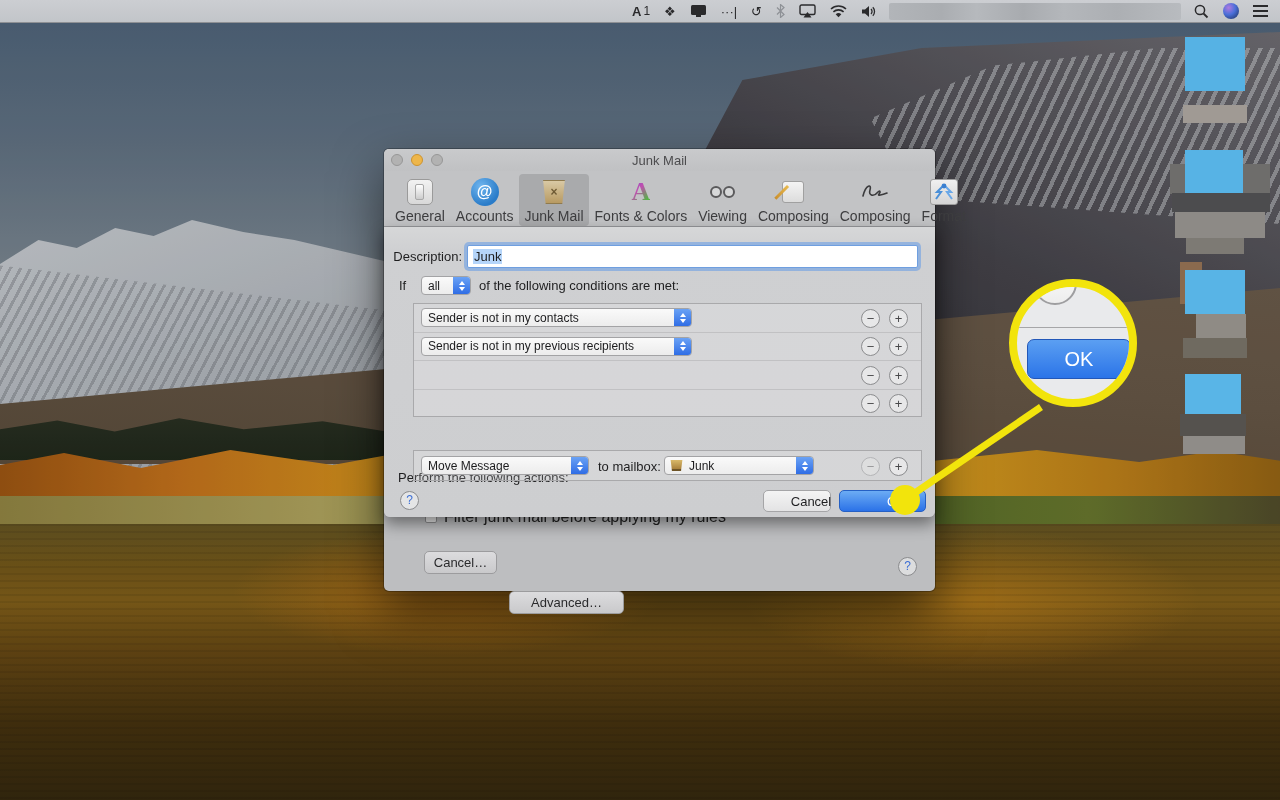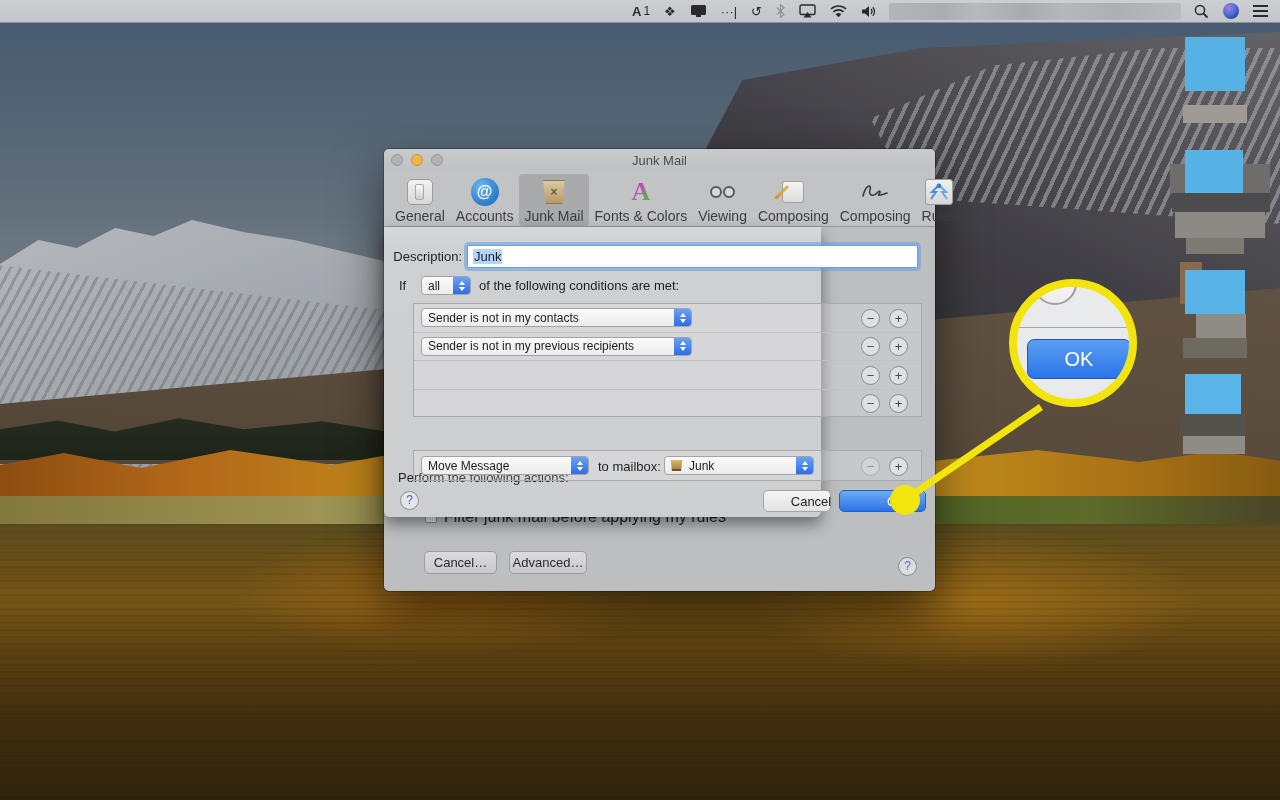--- a/index.html
+++ b/index.html
@@ -97,21 +97,21 @@
   .ic-fonts { font-family:"Liberation Serif","DejaVu Serif",serif; font-size:26px; font-weight:bold;
     background:linear-gradient(135deg,#7a4fd0 0%,#c04fb0 40%,#58b04a 80%); -webkit-background-clip:text; background-clip:text; color:transparent; line-height:1;}
   .ic-viewing { display:flex; align-items:flex-end; gap:1px; }
   .ic-viewing i { width:12px; height:12px; border:2px solid #5a5a5c; border-radius:50%; background:rgba(255,255,255,.35);}
   .ic-compose { position:relative; width:22px; height:22px; background:linear-gradient(180deg,#f4f4f4,#dcdcdc); border:1px solid #a0a0a0; border-radius:3px;}
   .ic-compose i { position:absolute; left:4px; top:3px; width:3px; height:18px; background:linear-gradient(180deg,#e8b94e,#c98f2e); transform:rotate(45deg); transform-origin:top left;}
   .ic-sign svg, .ic-rules svg { display:block; }
   .ic-rules { width:28px; height:26px; background:linear-gradient(180deg,#f0f0f0,#d5d5d5); border:1px solid #9c9c9c; border-radius:3px; display:flex; align-items:center; justify-content:center;}
 
   
-  .sheet { position:absolute; left:0; top:78px; width:437px; height:290px; z-index:3;
+  .sheet { position:absolute; left:0; top:78px; width:551px; height:290px; z-index:3;
     background:linear-gradient(180deg,#d6d7d8 0%,#cfd0d2 8%,#cdced0 100%);
     border-radius:0 0 6px 6px; box-shadow:0 7px 16px rgba(0,0,0,.45); font-size:13px; color:#1e1e1f;}
   .desc-label { position:absolute; left:0; top:22px; width:78px; text-align:right; }
   .desc-field { position:absolute; left:83px; top:18px; width:451px; height:23px; background:#fff;
     border:1px solid #6f9fe0; border-radius:2px; box-shadow:0 0 0 3px rgba(100,155,230,.55);
     display:flex; align-items:center; padding-left:5px; }
   .sel { background:#b5d5fa; padding:0 1px; }
   .if-label { position:absolute; left:15px; top:51px; }
   .if-popup { position:absolute; left:37px; top:49px; width:50px; height:19px; }
   .cond-intro { position:absolute; left:95px; top:51px; }
@@ -152,21 +152,21 @@
     border:1px solid #a5a5a7; color:#1f1f21; }
   .btn-ok { left:455px; top:263px; width:87px; background:linear-gradient(180deg,#6cacf4,#2b72e8);
     border:1px solid #2560c4; color:#fff; }
 
   
   .chk-row { position:absolute; left:41px; top:358px; height:20px; display:flex; align-items:center; gap:7px; z-index:1; color:#222; }
   .chk-box { width:12px; height:12px; background:#e8e8e8; border:1px solid #8f8f91; border-radius:2px; }
   .btn-lower { position:absolute; top:402px; height:23px; border-radius:5px; font-size:13px; color:#2a2a2c;
     background:linear-gradient(180deg,#dcdcde,#c9c9cb); border:1px solid #9c9c9e; display:flex; align-items:center; justify-content:center; }
   .btn-reset { left:40px; width:73px; }
-  .btn-advanced { left:125px; width:78px; }
+  .btn-advanced { left:125px; width:115px;margin-top:40px; }
   .help-lower { left:514px; top:408px; }
 
   
   .callout-svg { position:absolute; left:0; top:0; width:1280px; height:800px; z-index:30; pointer-events:none; }
   .callout { position:absolute; left:1009px; top:279px; width:128px; height:128px; border:8px solid #f2e40c;
     border-radius:50%; background:#e9eaec; overflow:hidden; z-index:31; }
   .co-part { position:absolute; width:44px; height:44px; border-radius:50%; border:2px solid #9e9ea0;
     background:linear-gradient(180deg,#fdfdfd,#ededed); color:#4a4a4c; font-size:24px; text-align:center; line-height:40px; }
   .co-minus { left:16px; top:-26px; }
   .co-plus { left:84px; top:-30px; }
@@ -337,21 +337,21 @@
     <div class="tb-item">
       <div class="tb-icon">
           <div class="ic-rules">
         <svg width="22" height="18" viewBox="0 0 22 18">
               <path d="M11 2 L4 9 L8 9 L3 16" stroke="#4a90d9" stroke-width="2" fill="none"></path>
               <path d="M11 2 L18 9 L14 9 L19 16" stroke="#6aa8e8" stroke-width="2" fill="none"></path>
               <circle cx="11" cy="3" r="2.4" fill="#3a7fd0"></circle>
             </svg>
       </div>
         </div>
-      <div class="tb-label">Rules</div>
+      <div class="tb-label">Format</div>
     </div>
   </div>
 
   <div class="chk-row">
     <div class="chk-box"></div>
     <span>Filter junk mail before applying my rules</span>
   </div>
   <div class="btn-lower btn-reset">Cancel…</div>
   <div class="btn-lower btn-advanced">Advanced…</div>
   <div class="help-circ help-lower">?</div>

